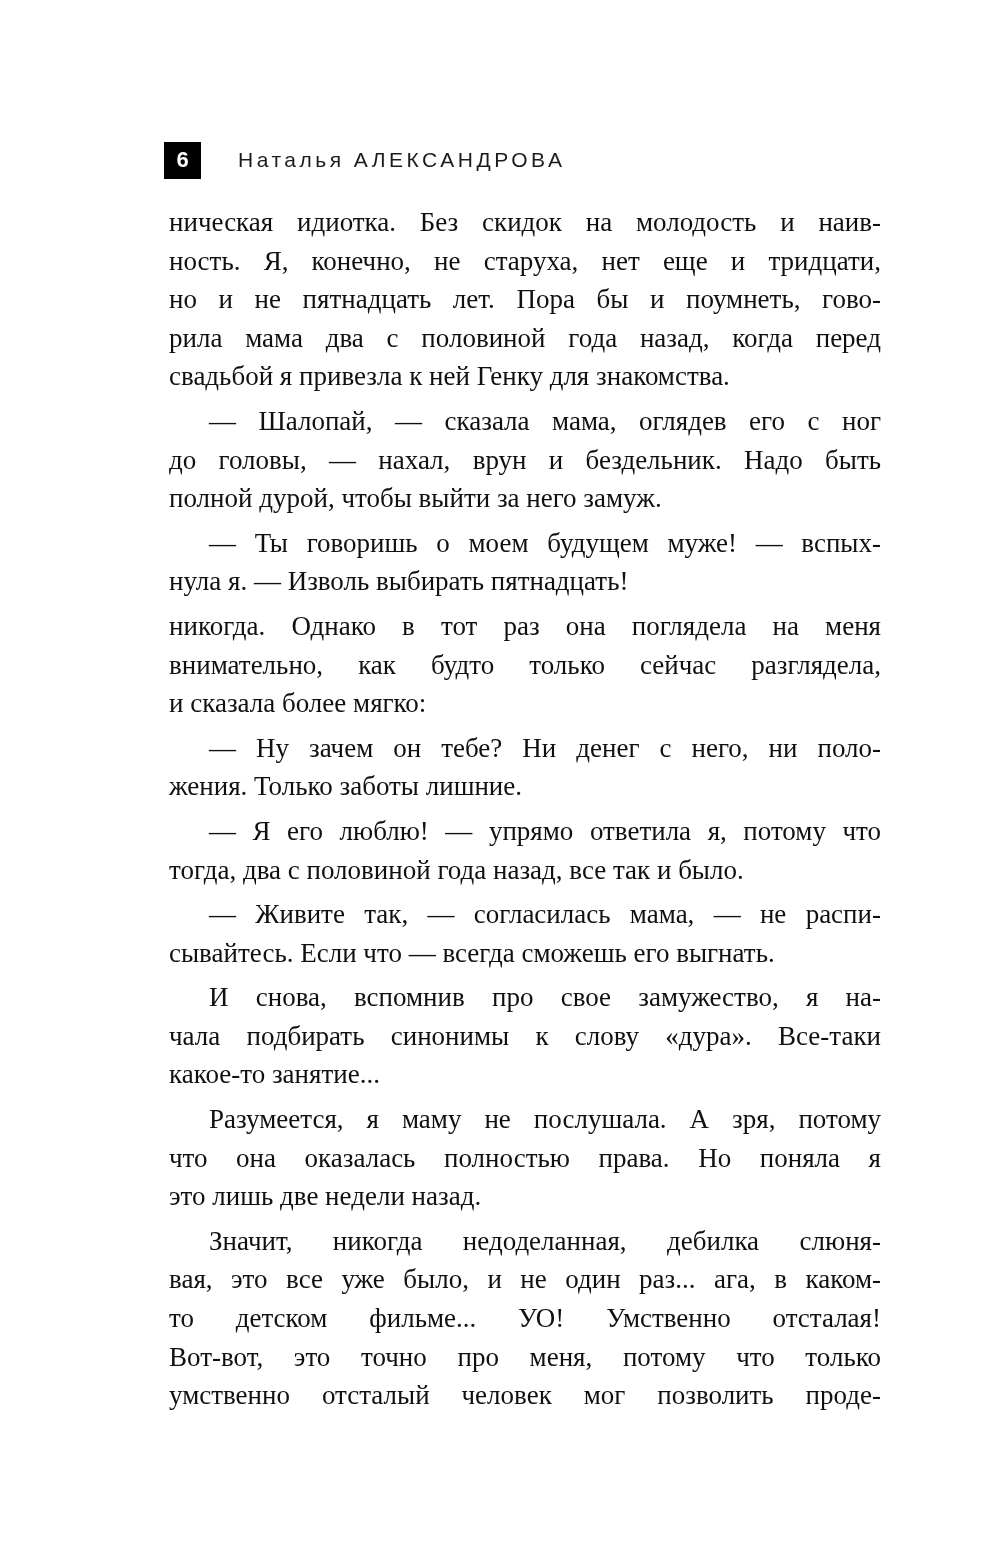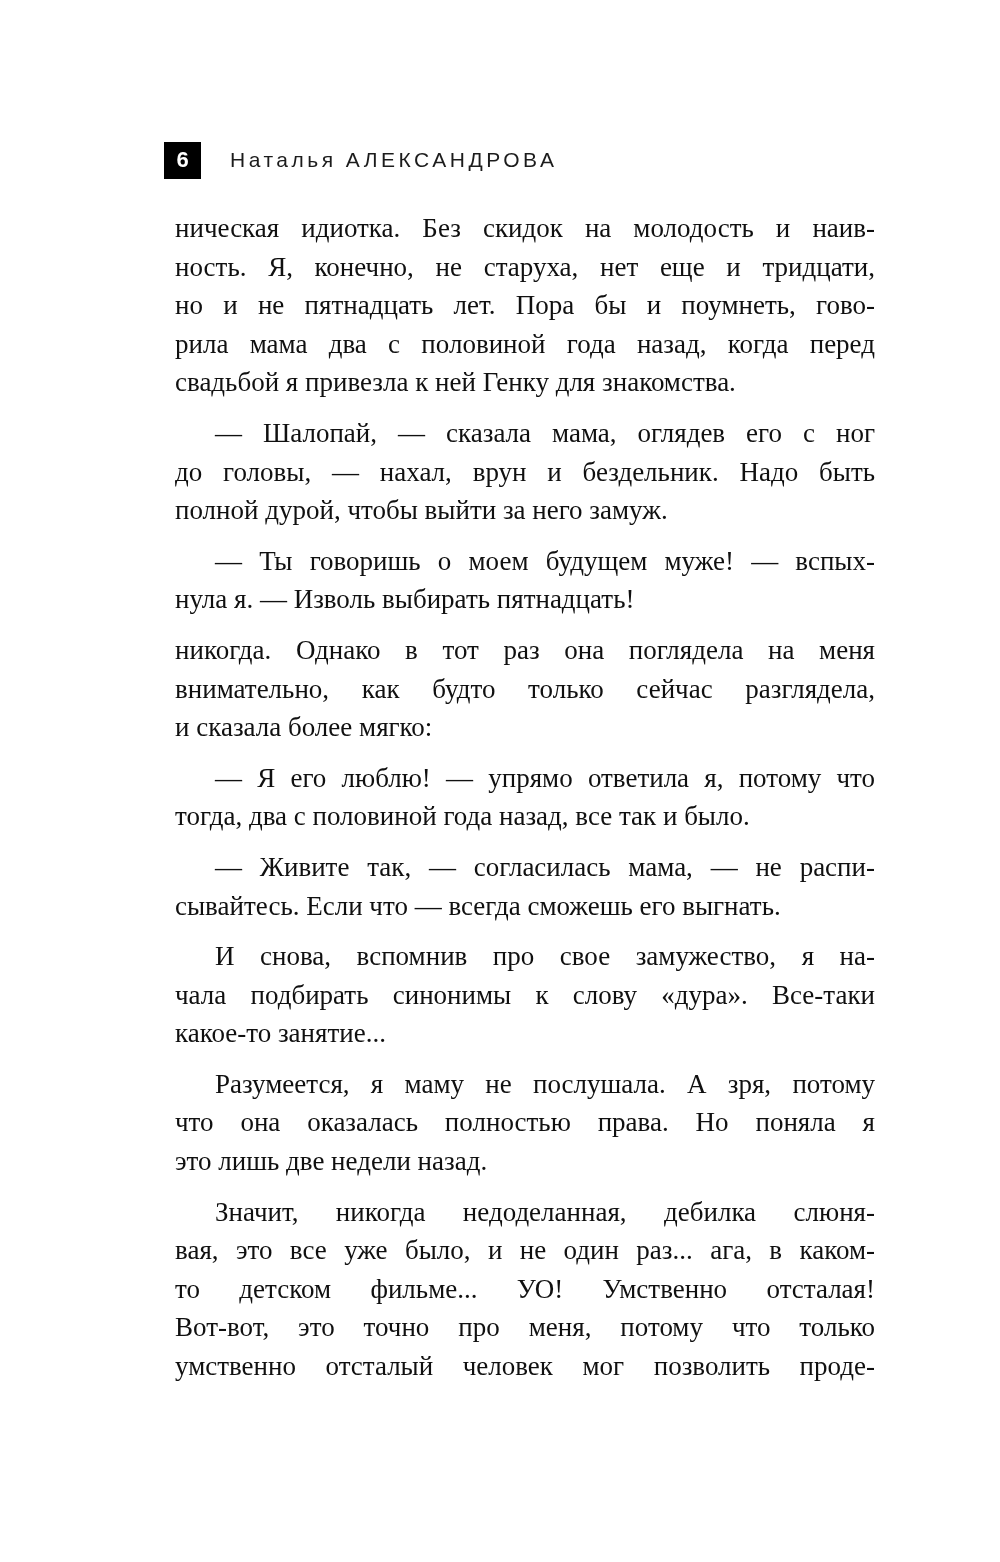--- a/index.html
+++ b/index.html
@@ -32,39 +32,39 @@
     color: #ffffff;
     display: flex;
     align-items: center;
     justify-content: center;
     font-family: "Liberation Sans", sans-serif;
     font-size: 22px;
     font-weight: bold;
     flex: 0 0 auto;
   }
   .author {
-    margin-left: 29px;
+    margin-left: 37px;
     font-family: "Liberation Sans", sans-serif;
     font-size: 21px;
     font-weight: 500;
     letter-spacing: 3.5px;
     color: #1c1c1c;
     white-space: nowrap;
   }
   .text-block {
     position: absolute;
     top: 197px;
     left: 163px;
     width: 724px;
     font-size: 27px;
     line-height: 38.6px;
     color: #101010;
   }
   .para {
-    margin: 12px;
+    margin: 6px;
     padding: 0;
   }
   .line {
     text-align: justify;
     text-align-last: justify;
   }
   .line.last {
     text-align-last: left;
   }
   .line.first-indent {
@@ -95,20 +95,24 @@
       <div class="para">
         <div class="line first-indent">— Ты говоришь о моем будущем муже! — вспых-</div>
         <div class="line last">нула я. — Изволь выбирать пятнадцать!</div>
       </div>
       <div class="para">
         <div class="line">никогда. Однако в тот раз она поглядела на меня</div>
         <div class="line">внимательно, как будто только сейчас разглядела,</div>
         <div class="line last">и сказала более мягко:</div>
       </div>
       <div class="para">
+        <div class="line first-indent">— Ну зачем он тебе? Ни денег с него, ни поло-</div>
+        <div class="line last">жения. Только заботы лишние.</div>
+      </div>
+      <div class="para">
         <div class="line first-indent">— Я его люблю! — упрямо ответила я, потому что</div>
         <div class="line last">тогда, два с половиной года назад, все так и было.</div>
       </div>
       <div class="para">
         <div class="line first-indent">— Живите так, — согласилась мама, — не распи-</div>
         <div class="line last">сывайтесь. Если что — всегда сможешь его выгнать.</div>
       </div>
       <div class="para">
         <div class="line first-indent">И снова, вспомнив про свое замужество, я на-</div>
         <div class="line">чала подбирать синонимы к слову «дура». Все-таки</div>

